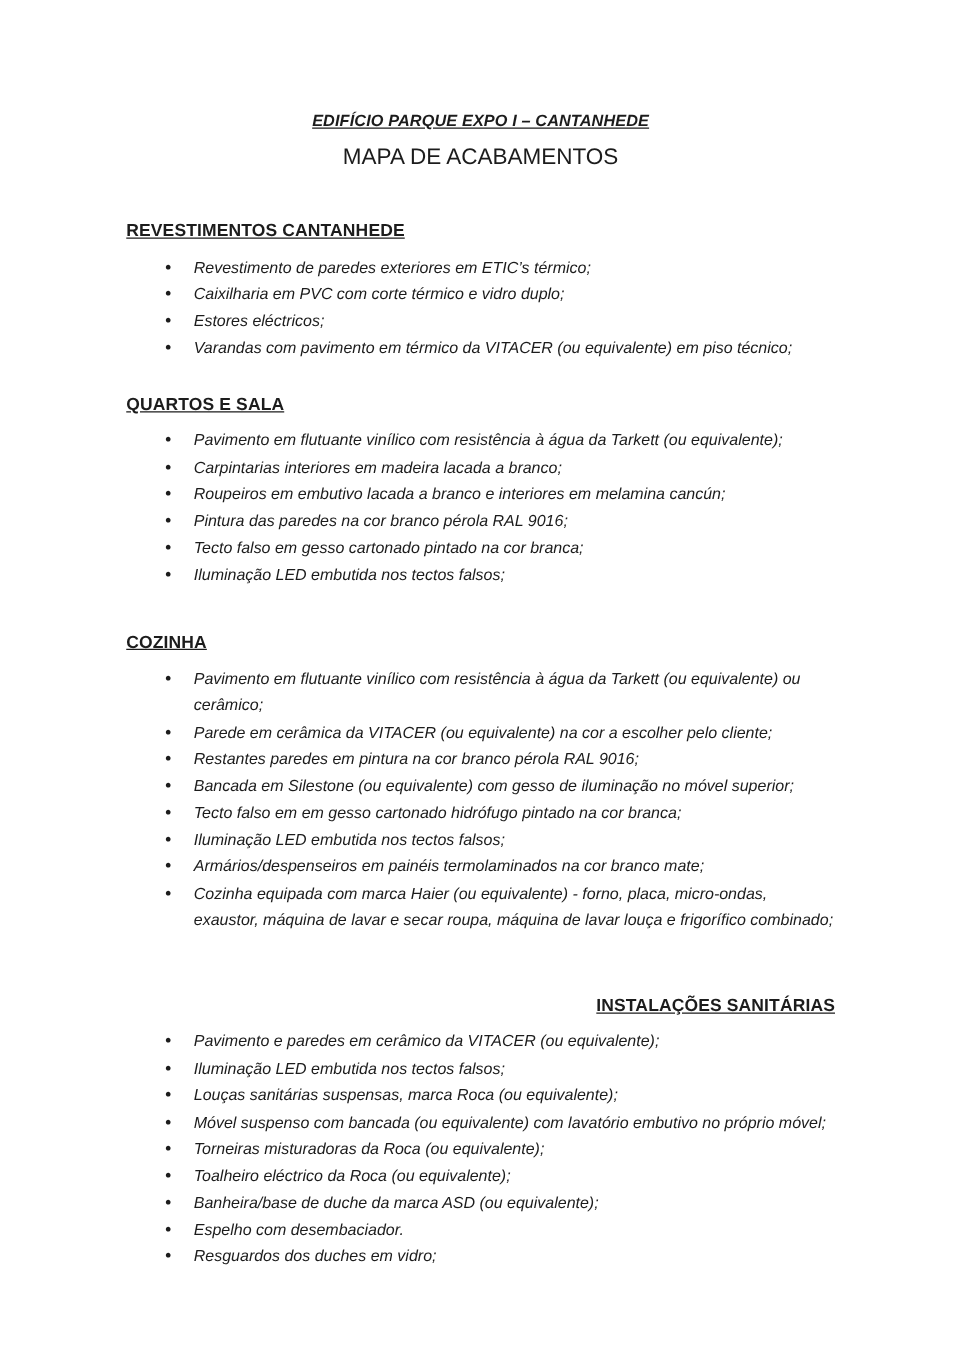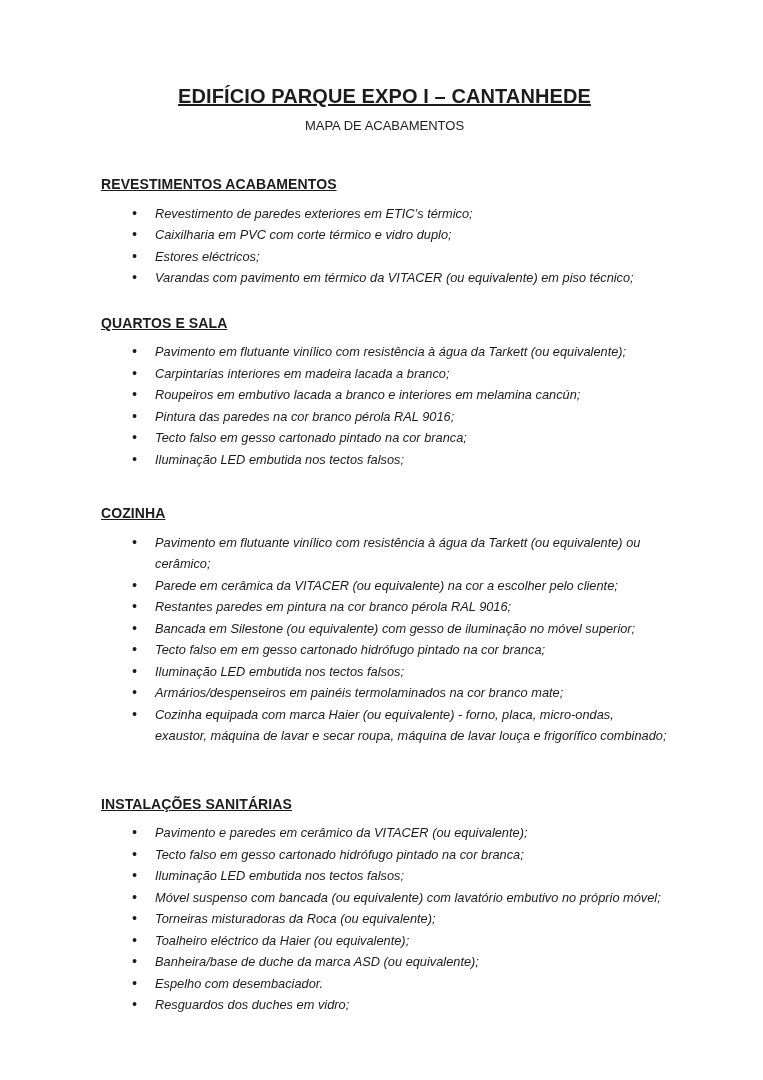--- a/index.html
+++ b/index.html
@@ -16,40 +16,41 @@
     padding: 86px 95px 20px 101px;
     font-family: "Liberation Sans", "DejaVu Sans", sans-serif;
     color: #1c1c1c;
     font-size: 12.8px;
     line-height: 21.5px;
     -webkit-font-smoothing: antialiased;
   }
   .doc-title {
     text-align: center;
     font-weight: bold;
-    font-size: 20px;
+    font-size: 13px;
     text-decoration: underline;
     letter-spacing: 0.1px;
+    font-style: italic;
   }
   .doc-subtitle {
     text-align: center;
-    font-size: 13px;
+    font-size: 18px;
     margin-top: 7px;
   }
   .section-heading {
     font-weight: bold;
     font-size: 14px;
     text-decoration: underline;
     letter-spacing: 0.1px;
     margin-bottom: 7px;
   }
   .sec-1 .section-heading { margin-top: 38px; }
   .sec-2 .section-heading { margin-top: 24px; }
   .sec-3 .section-heading { margin-top: 33px; }
-  .sec-4 .section-heading { margin-top: 47px; }
+  .sec-4 .section-heading { margin-top: 47px; text-align: right; }
   ul.bullet-list {
     list-style: none;
     margin: 0;
     padding: 0 0 0 54px;
   }
   ul.bullet-list li {
     position: relative;
     margin: 0;
     font-style: italic;
   }
@@ -63,21 +64,21 @@
 </style>
 </head>
 <body>
 
 <div class="page">
 
   <div class="doc-title">EDIFÍCIO PARQUE EXPO I – CANTANHEDE</div>
   <div class="doc-subtitle">MAPA DE ACABAMENTOS</div>
 
   <div class="section sec-1">
-    <div class="section-heading">REVESTIMENTOS ACABAMENTOS</div>
+    <div class="section-heading">REVESTIMENTOS CANTANHEDE</div>
     <ul class="bullet-list">
       <li>Revestimento de paredes exteriores em ETIC’s térmico;</li>
       <li>Caixilharia em PVC com corte térmico e vidro duplo;</li>
       <li>Estores eléctricos;</li>
       <li>Varandas com pavimento em térmico da VITACER (ou equivalente) em piso técnico;</li>
     </ul>
   </div>
 
   <div class="section sec-2">
     <div class="section-heading">QUARTOS E SALA</div>
@@ -102,24 +103,24 @@
       <li>Iluminação LED embutida nos tectos falsos;</li>
       <li>Armários/despenseiros em painéis termolaminados na cor branco mate;</li>
       <li>Cozinha equipada com marca Haier (ou equivalente) - forno, placa, micro-ondas, exaustor, máquina de lavar e secar roupa, máquina de lavar louça e frigorífico combinado;</li>
     </ul>
   </div>
 
   <div class="section sec-4">
     <div class="section-heading">INSTALAÇÕES SANITÁRIAS</div>
     <ul class="bullet-list">
       <li>Pavimento e paredes em cerâmico da VITACER (ou equivalente);</li>
-      <li>Tecto falso em gesso cartonado hidrófugo pintado na cor branca;</li>
       <li>Iluminação LED embutida nos tectos falsos;</li>
+      <li>Louças sanitárias suspensas, marca Roca (ou equivalente);</li>
       <li>Móvel suspenso com bancada (ou equivalente) com lavatório embutivo no próprio móvel;</li>
       <li>Torneiras misturadoras da Roca (ou equivalente);</li>
-      <li>Toalheiro eléctrico da Haier (ou equivalente);</li>
+      <li>Toalheiro eléctrico da Roca (ou equivalente);</li>
       <li>Banheira/base de duche da marca ASD (ou equivalente);</li>
       <li>Espelho com desembaciador.</li>
       <li>Resguardos dos duches em vidro;</li>
     </ul>
   </div>
 
 </div>
 
 </body></html>

